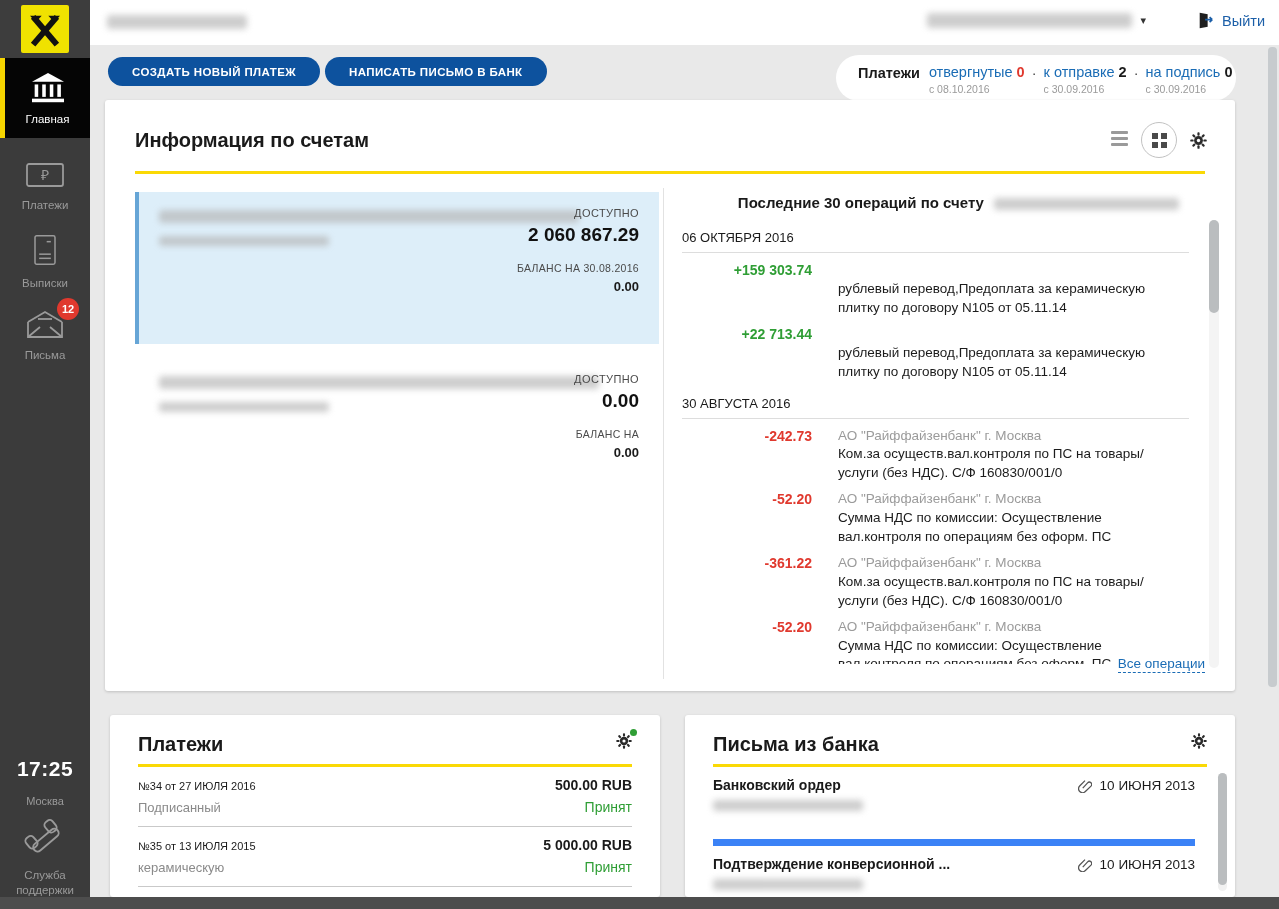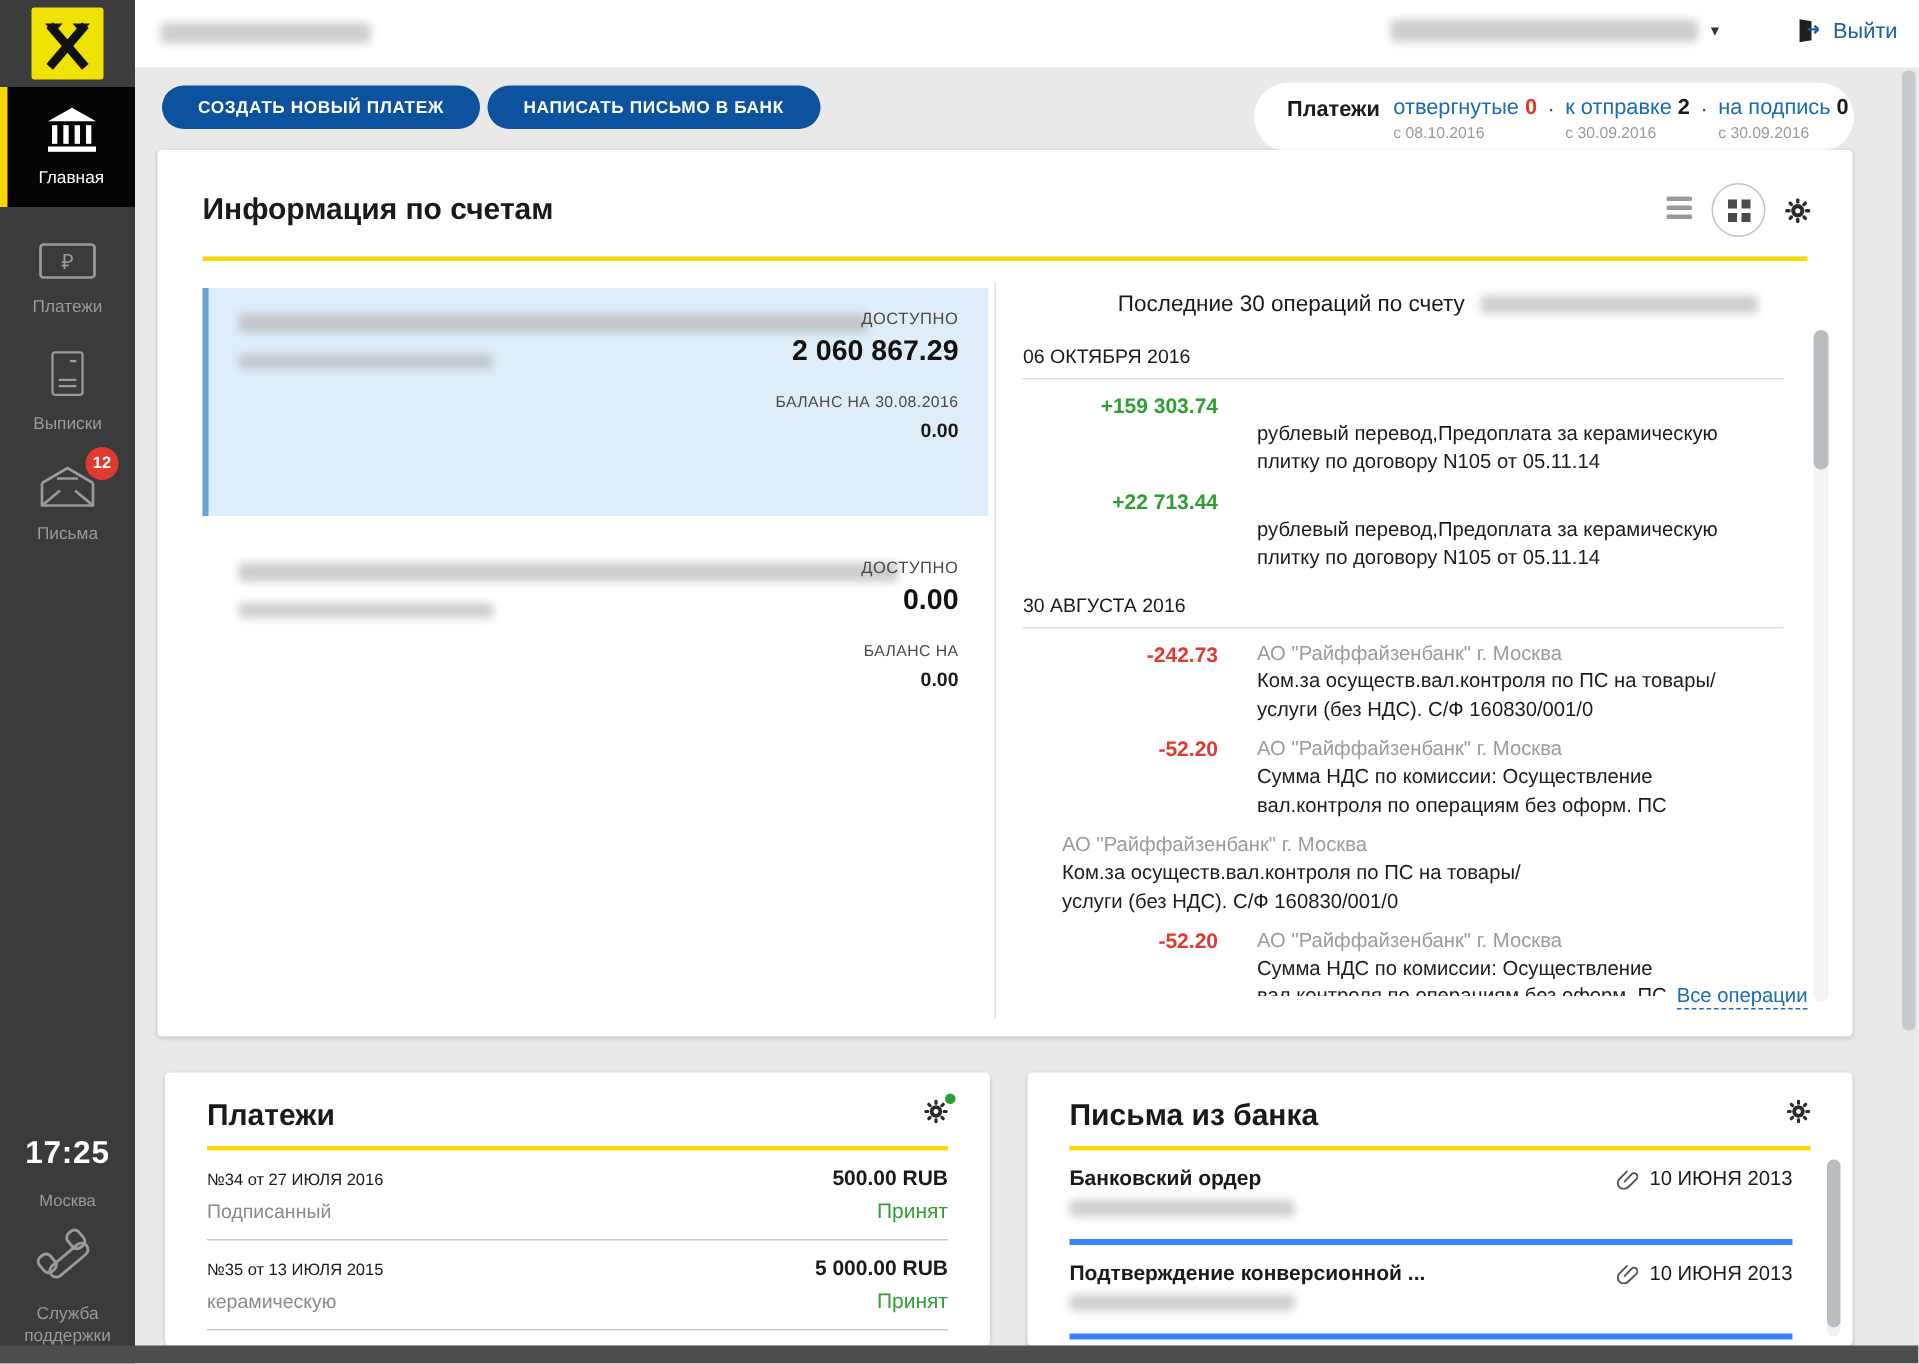--- a/index.html
+++ b/index.html
@@ -62,21 +62,21 @@
   .col-left { width:558px; padding:18px 0 0 30px; }
   .acct-card { position:relative; width:524px; min-height:152px; padding:17px 20px 16px 24px; cursor:pointer; }
   .acct-card.hl { background:#ddeef9; border-left:4px solid #66a5d6; padding-left:20px; }
   .acct-card + .acct-card { margin-top:14px; min-height:130px; }
   .acct-right { position:absolute; right:20px; top:15px; text-align:right; }
   .lbl { font-size:11px; color:#4a4a4a; letter-spacing:.4px; }
   .avail { font-size:19px; font-weight:bold; margin-top:5px; color:#111; }
   .bal-lbl { font-size:10.5px; color:#4a4a4a; margin-top:16px; letter-spacing:.3px; }
   .bal { font-size:13px; font-weight:bold; margin-top:5px; }
   .col-right { flex:1; border-left:1px solid #e2e2e2; margin-top:14px; padding:0 0 0 18px; position:relative; height:491px; }
-  .ops-title { text-align:center; font-size:15px; font-weight:normal; margin-top:6px; }
+  .ops-title { text-align:center; font-size:15px; font-weight:bold; margin-top:6px; }
   .ops-list { margin-top:13px; height:440px; overflow:hidden; padding-right:46px; }
   .ops-date { font-size:13px; padding:6px 0 7px 0; border-bottom:1px solid #ddd; }
   .tx { display:flex; margin:8px 0; cursor:pointer; }
   .tx-amt { width:130px; flex:none; text-align:right; font-size:14px; font-weight:bold; padding-top:1px; }
   .credit { color:#2f9e35; }
   .debit { color:#e0392e; }
   .tx-body { margin-left:26px; width:336px; font-size:13.5px; line-height:1.38; }
   .tx-cp { color:#9b9b9b; }
   .tx-desc { color:#1c1c1c; }
   .push .tx-desc { margin-top:19px; }
@@ -93,21 +93,21 @@
   .bp-underline { height:3px; background:#fad905; margin:8px 28px 0 28px; }
   .rows { padding:0 28px; }
   .pay-row { padding:10px 0 11px 0; border-bottom:1px solid #c9c9c9; cursor:pointer; }
   .pr-line { display:flex; justify-content:space-between; align-items:baseline; }
   .pr-doc { font-size:11px; color:#1a1a1a; }
   .pr-amt { font-size:14px; font-weight:bold; }
   .pr-line2 { margin-top:6px; }
   .pr-status { font-size:13px; color:#8a8a8a; }
   .pr-accept { font-size:14px; color:#2f9e35;padding-left:24px; }
   .let-rows { padding:0 40px 0 28px; }
-  .let-row { padding:10px 0 10px 0; border-bottom:4px solid #3b82f6; cursor:pointer; }
+  .let-row { padding:10px 0 24px 0; border-bottom:7px solid #3b82f6; cursor:pointer; }
   .lr-line { display:flex; justify-content:space-between; align-items:center; }
   .lr-subj { font-size:14px; font-weight:600; color:#1a1a1a; }
   .lr-right { display:flex; align-items:center; gap:8px; font-size:13.5px; color:#1a1a1a; }
   .let-sb { position:absolute; right:8px; top:58px; width:9px; height:118px; background:#f1f1f1; border-radius:5px; }
   .let-sb-thumb { width:9px; height:112px; background:#babdbf; border-radius:5px; cursor:pointer; }
   
   .footer-bar { position:absolute; left:0; bottom:0; width:1279px; height:12px; background:#4d4d4d; z-index:6; }
   .page-scrollbar { position:absolute; right:2px; top:47px; width:9px; height:640px; background:#c7cbce; border-radius:4px; z-index:5; cursor:pointer; }
 </style>
 </head>
@@ -315,20 +315,21 @@
           </div>
         </div>
         <div class="tx">
           <div class="tx-amt debit">-52.20</div>
           <div class="tx-body">
             <div class="tx-cp">АО "Райффайзенбанк" г. Москва</div>
             <div class="tx-desc">Сумма НДС по комиссии: Осуществление вал.контроля по операциям без оформ. ПС</div>
           </div>
         </div>
         <div class="tx">
+          <div class="tx-amt debit">-361.22</div>
           <div class="tx-body">
             <div class="tx-cp">АО "Райффайзенбанк" г. Москва</div>
             <div class="tx-desc">Ком.за осуществ.вал.контроля по ПС на товары/ услуги (без НДС). С/Ф 160830/001/0</div>
           </div>
         </div>
         <div class="tx">
           <div class="tx-amt debit">-52.20</div>
           <div class="tx-body">
             <div class="tx-cp">АО "Райффайзенбанк" г. Москва</div>
             <div class="tx-desc">Сумма НДС по комиссии: Осуществление вал.контроля по операциям без оформ. ПС</div>

